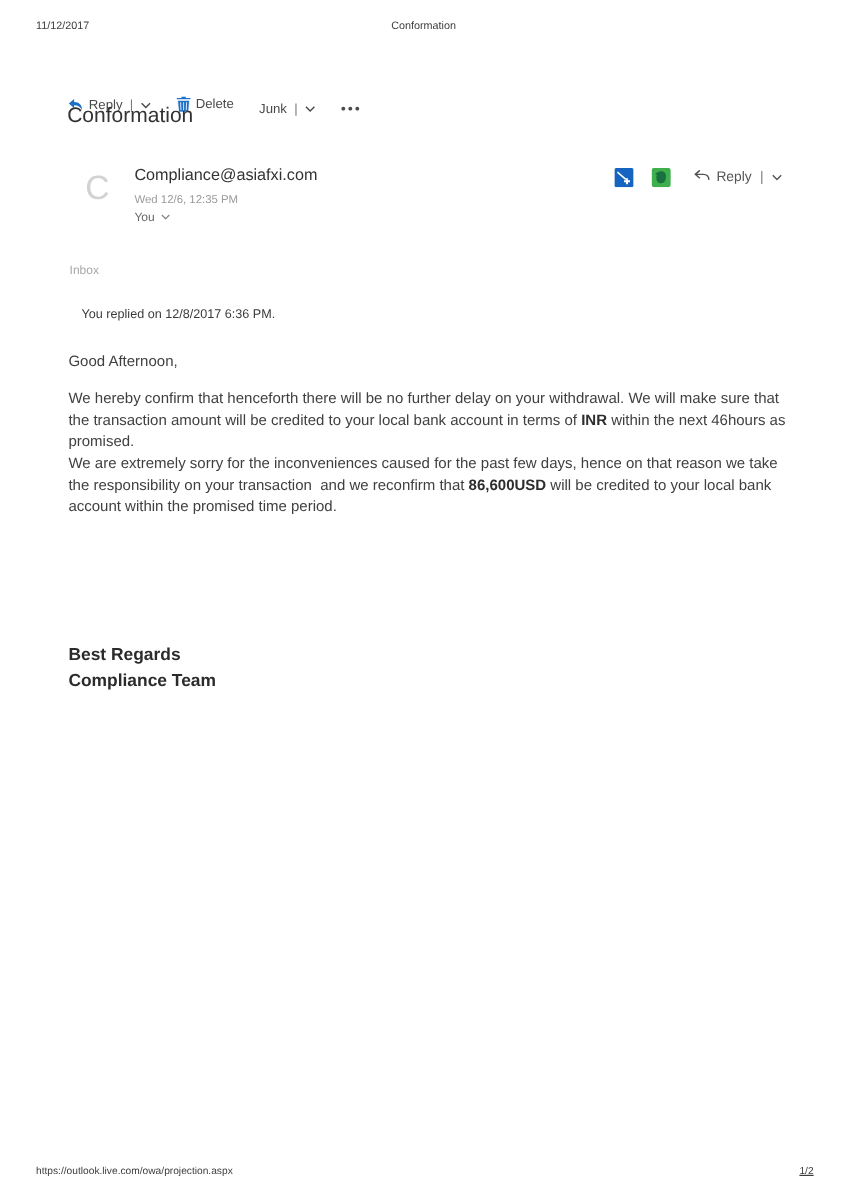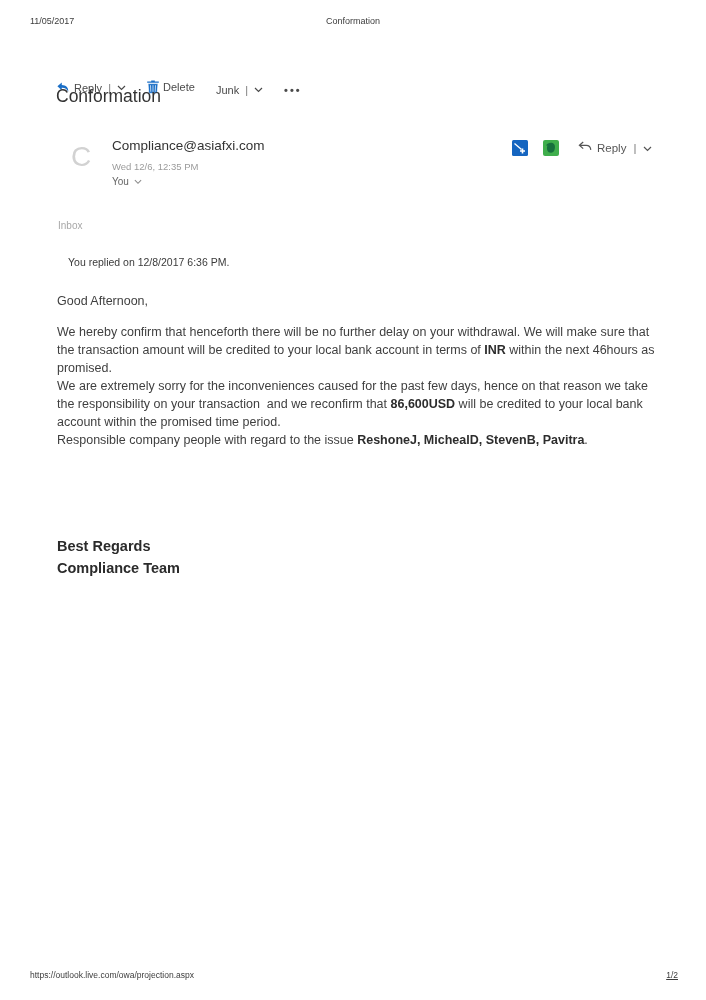--- a/index.html
+++ b/index.html
@@ -44,21 +44,21 @@
   .email-body .gap{margin-top:13px;}
   .email-body b{color:#2d2d2d;}
   .signature{position:absolute;left:57px;top:536px;font-size:14.5px;line-height:21.5px;font-weight:bold;color:#2b2b2b;}
 </style>
 </head>
 <body>
 
 <div class="page">
 
   <div class="print-header">
-    <span class="ph-date">11/05/2017</span>
+    <span class="ph-date">11/12/2017</span>
     <span class="ph-title">Conformation</span>
   </div>
 
   <div class="toolbar">
     <span class="tb-item">
       <span>
           <svg width="14" height="13" viewBox="0 0 16 14">
             <path d="M6.6 1.2 1.6 5.6l5 4.4V7.2c3.6-.1 6 1.3 7.4 4.6.3-4.8-2.6-7.5-7.4-7.6V1.2z" fill="#1b6fc7"></path>
           </svg>
         </span>
@@ -129,21 +129,20 @@
         </svg></span>
   </div>
 
   <div class="folder-label">Inbox</div>
   <div class="replied-notice">You replied on 12/8/2017 6:36 PM.</div>
 
   <div class="email-body">
     <p>Good Afternoon,</p>
     <p class="gap"><span>We hereby confirm that henceforth there will be no further delay on your withdrawal. We will make sure that the transaction amount will be credited to your local bank account in terms of </span><b>INR</b><span> within the next 46hours as promised.</span></p>
     <p><span>We are extremely sorry for the inconveniences caused for the past few days, hence on that reason we take the responsibility on your transaction  and we reconfirm that </span><b>86,600USD</b><span> will be credited to your local bank account within the promised time period.</span></p>
-    <p><span>Responsible company people with regard to the issue </span><b>ReshoneJ, MichealD, StevenB, Pavitra</b><span>.</span></p>
   </div>
 
   <div class="signature">
     <div>Best Regards</div>
     <div>Compliance Team</div>
   </div>
 
   <div class="print-footer">
     <span class="pf-url">https://outlook.live.com/owa/projection.aspx</span>
     <span class="pf-page">1/2</span>

